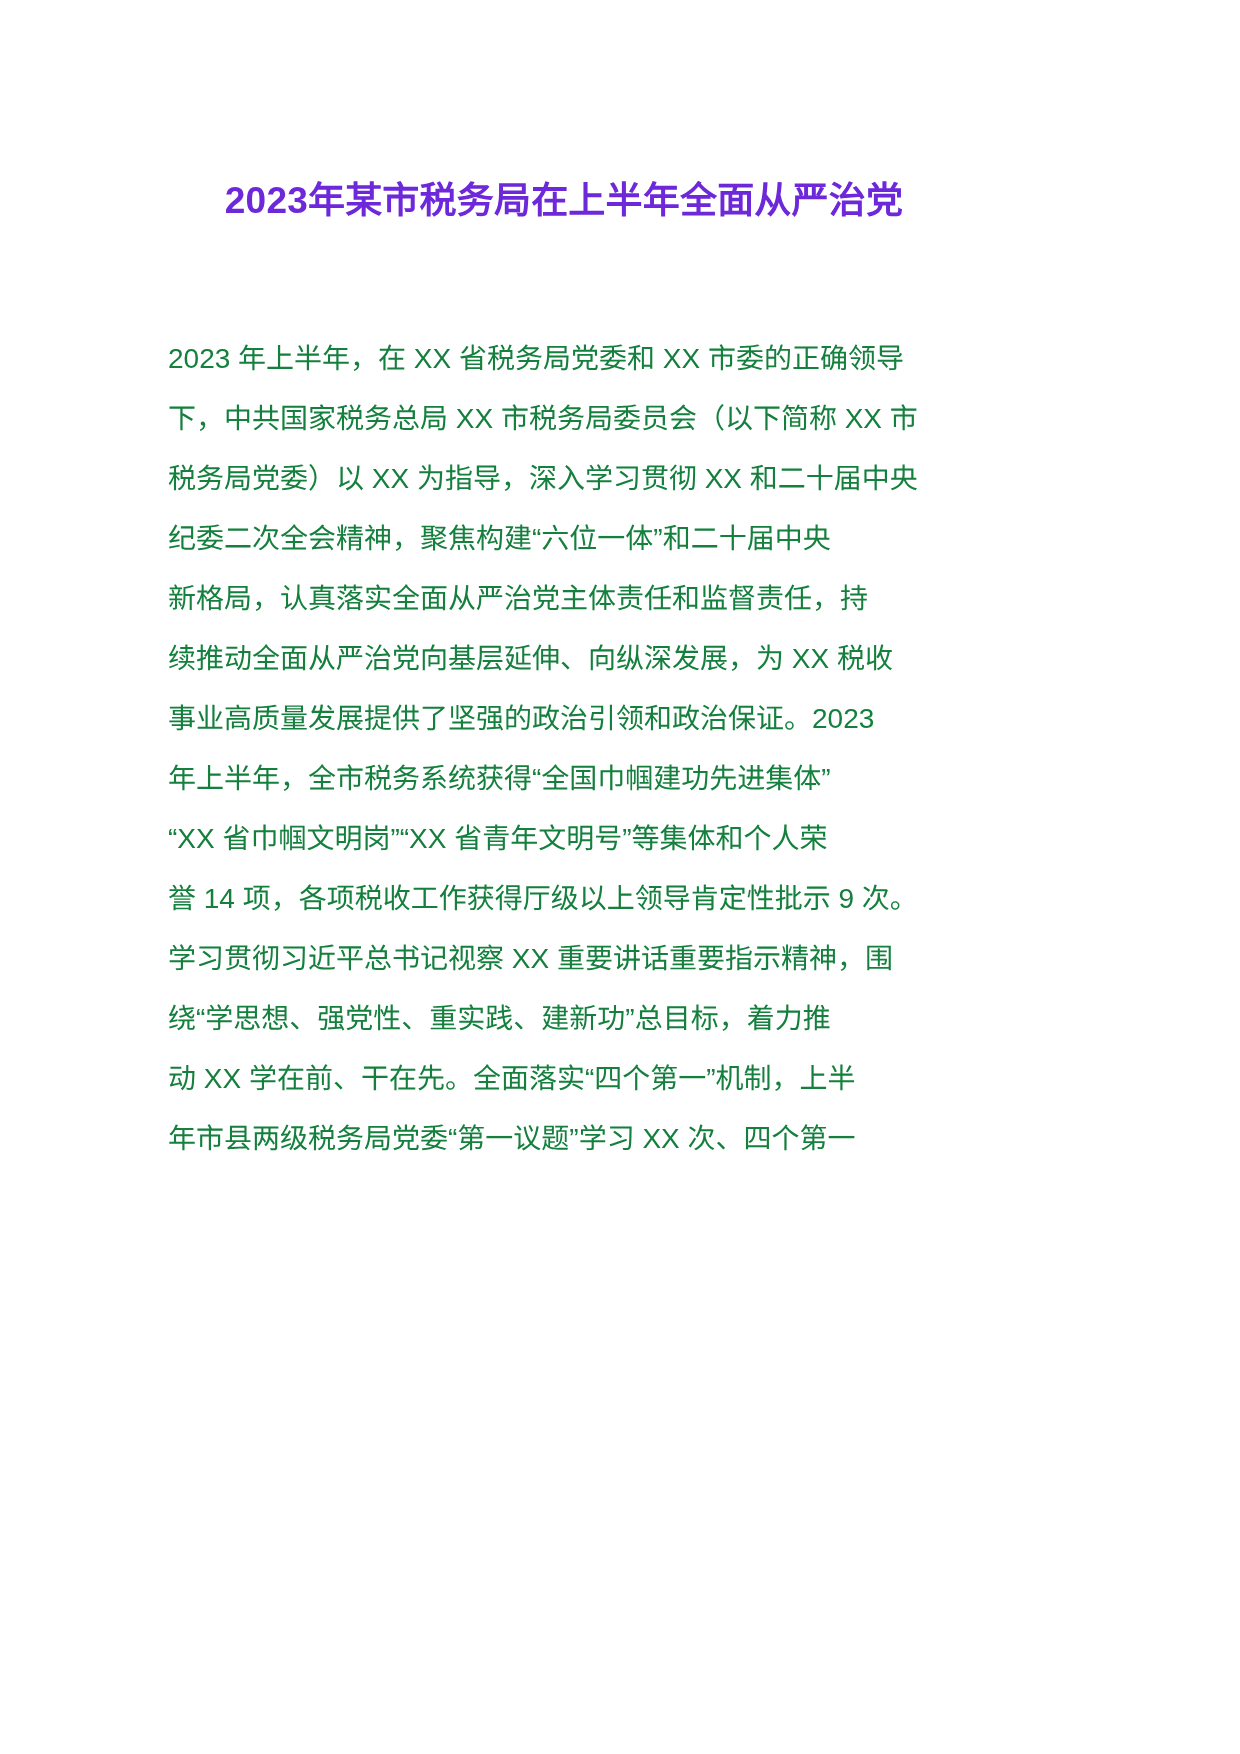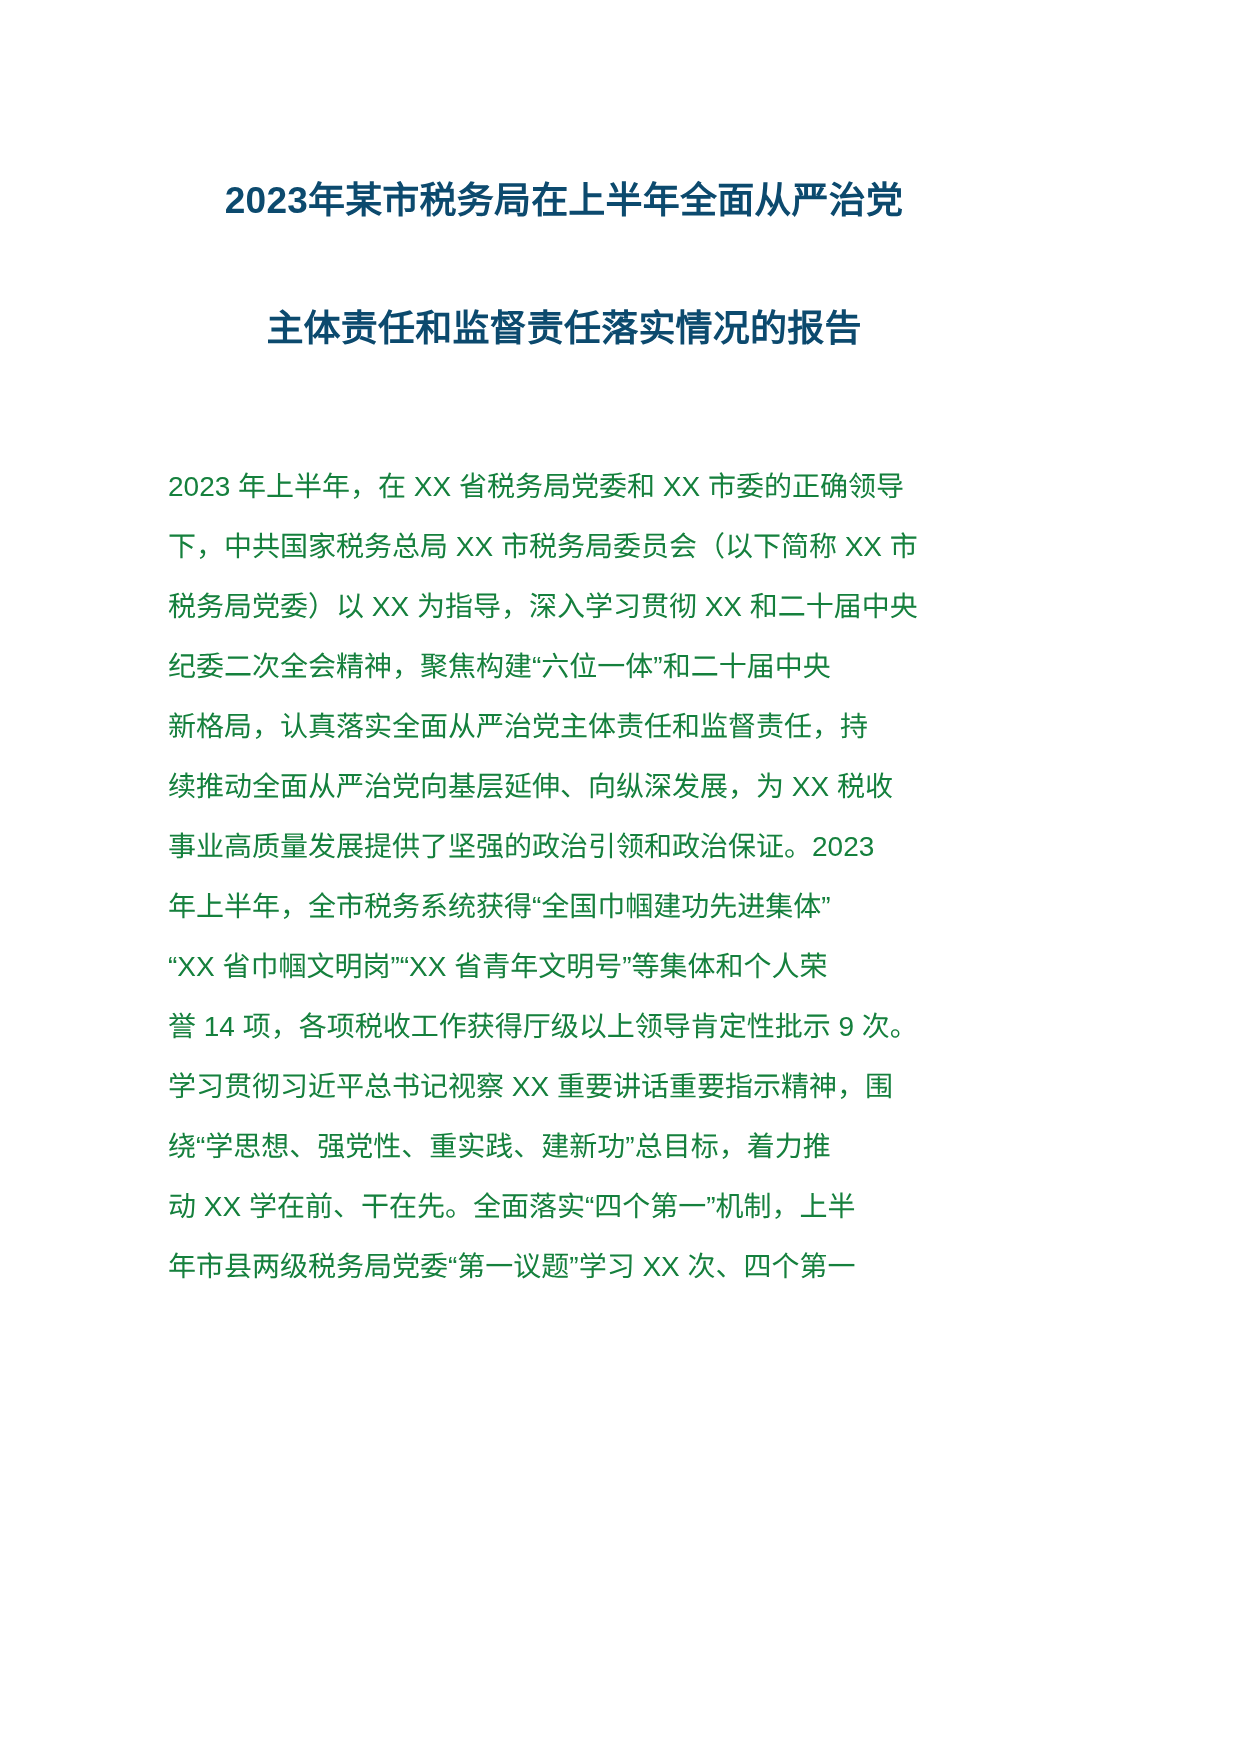--- a/index.html
+++ b/index.html
@@ -35,21 +35,21 @@
 
   
   .doc-title {
     margin: 0;
     padding: 0;
     font-size: 37px;
     font-weight: 700;
     line-height: 1.0;
     letter-spacing: 0.2px;
     text-align: center;
-    color: #0c4a6e;
+    color: #6d28d9;
   }
   .title-line {
     display: block;
     white-space: nowrap;
   }
   .title-line-1 {
     margin-top: 182px;
   }
   .title-line-2 {
     margin-top: 91px;
@@ -82,21 +82,20 @@
 </style>
 </head>
 <body>
 
 <div class="page">
 
   <div class="doc-body">
 
     <h1 class="doc-title">
       <span class="title-line title-line-1">2023年某市税务局在上半年全面从严治党</span>
-      <span class="title-line title-line-2">主体责任和监督责任落实情况的报告</span>
     </h1>
 
     <div class="doc-paragraphs">
       <p class="para">
           <span class="nowrap-line">2023 年上半年，在 XX 省税务局党委和 XX 市委的正确领导</span>
         </p>
       <p class="para">
           <span class="nowrap-line">下，中共国家税务总局 XX 市税务局委员会（以下简称 XX 市</span>
         </p>
       <p class="para">

